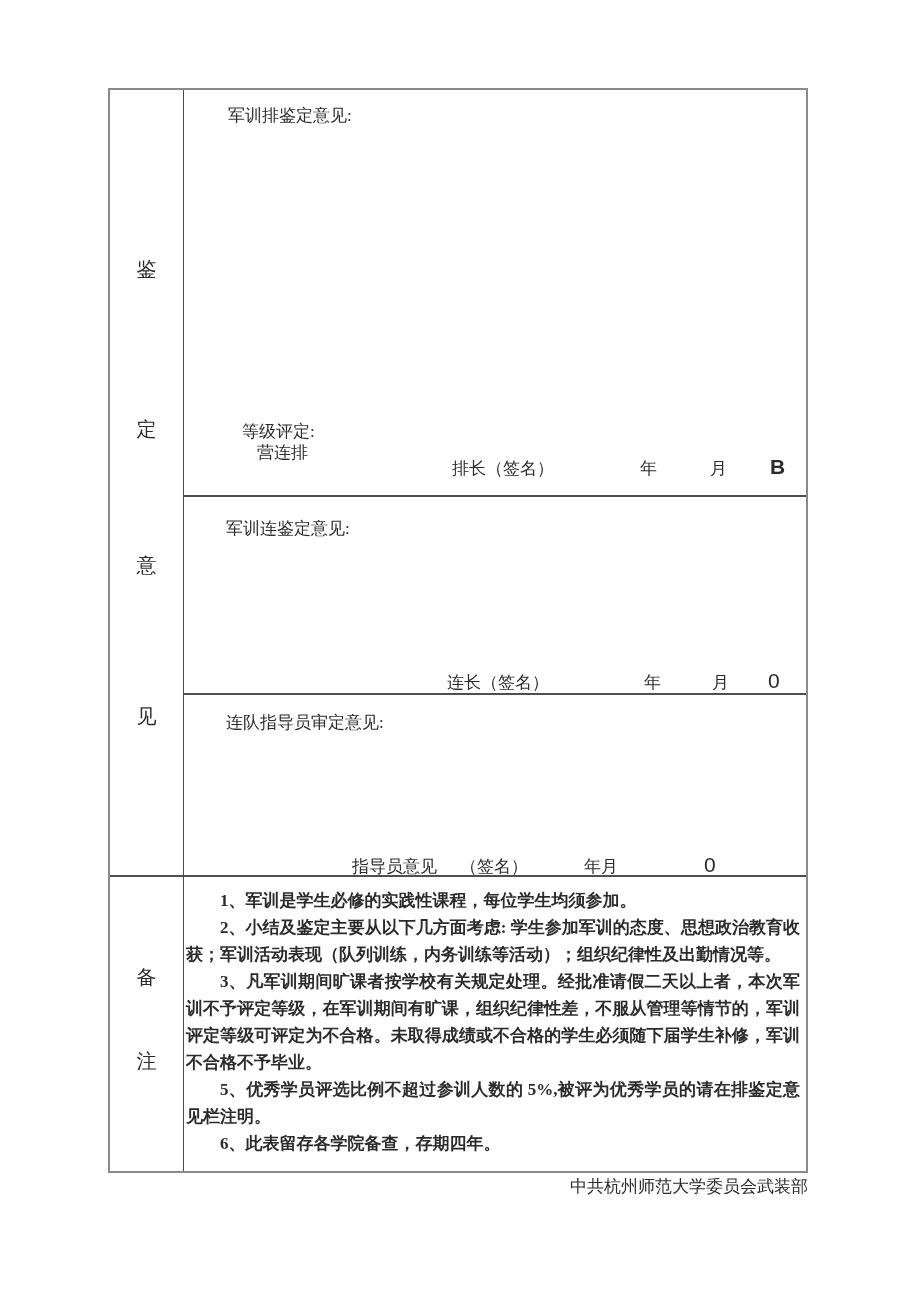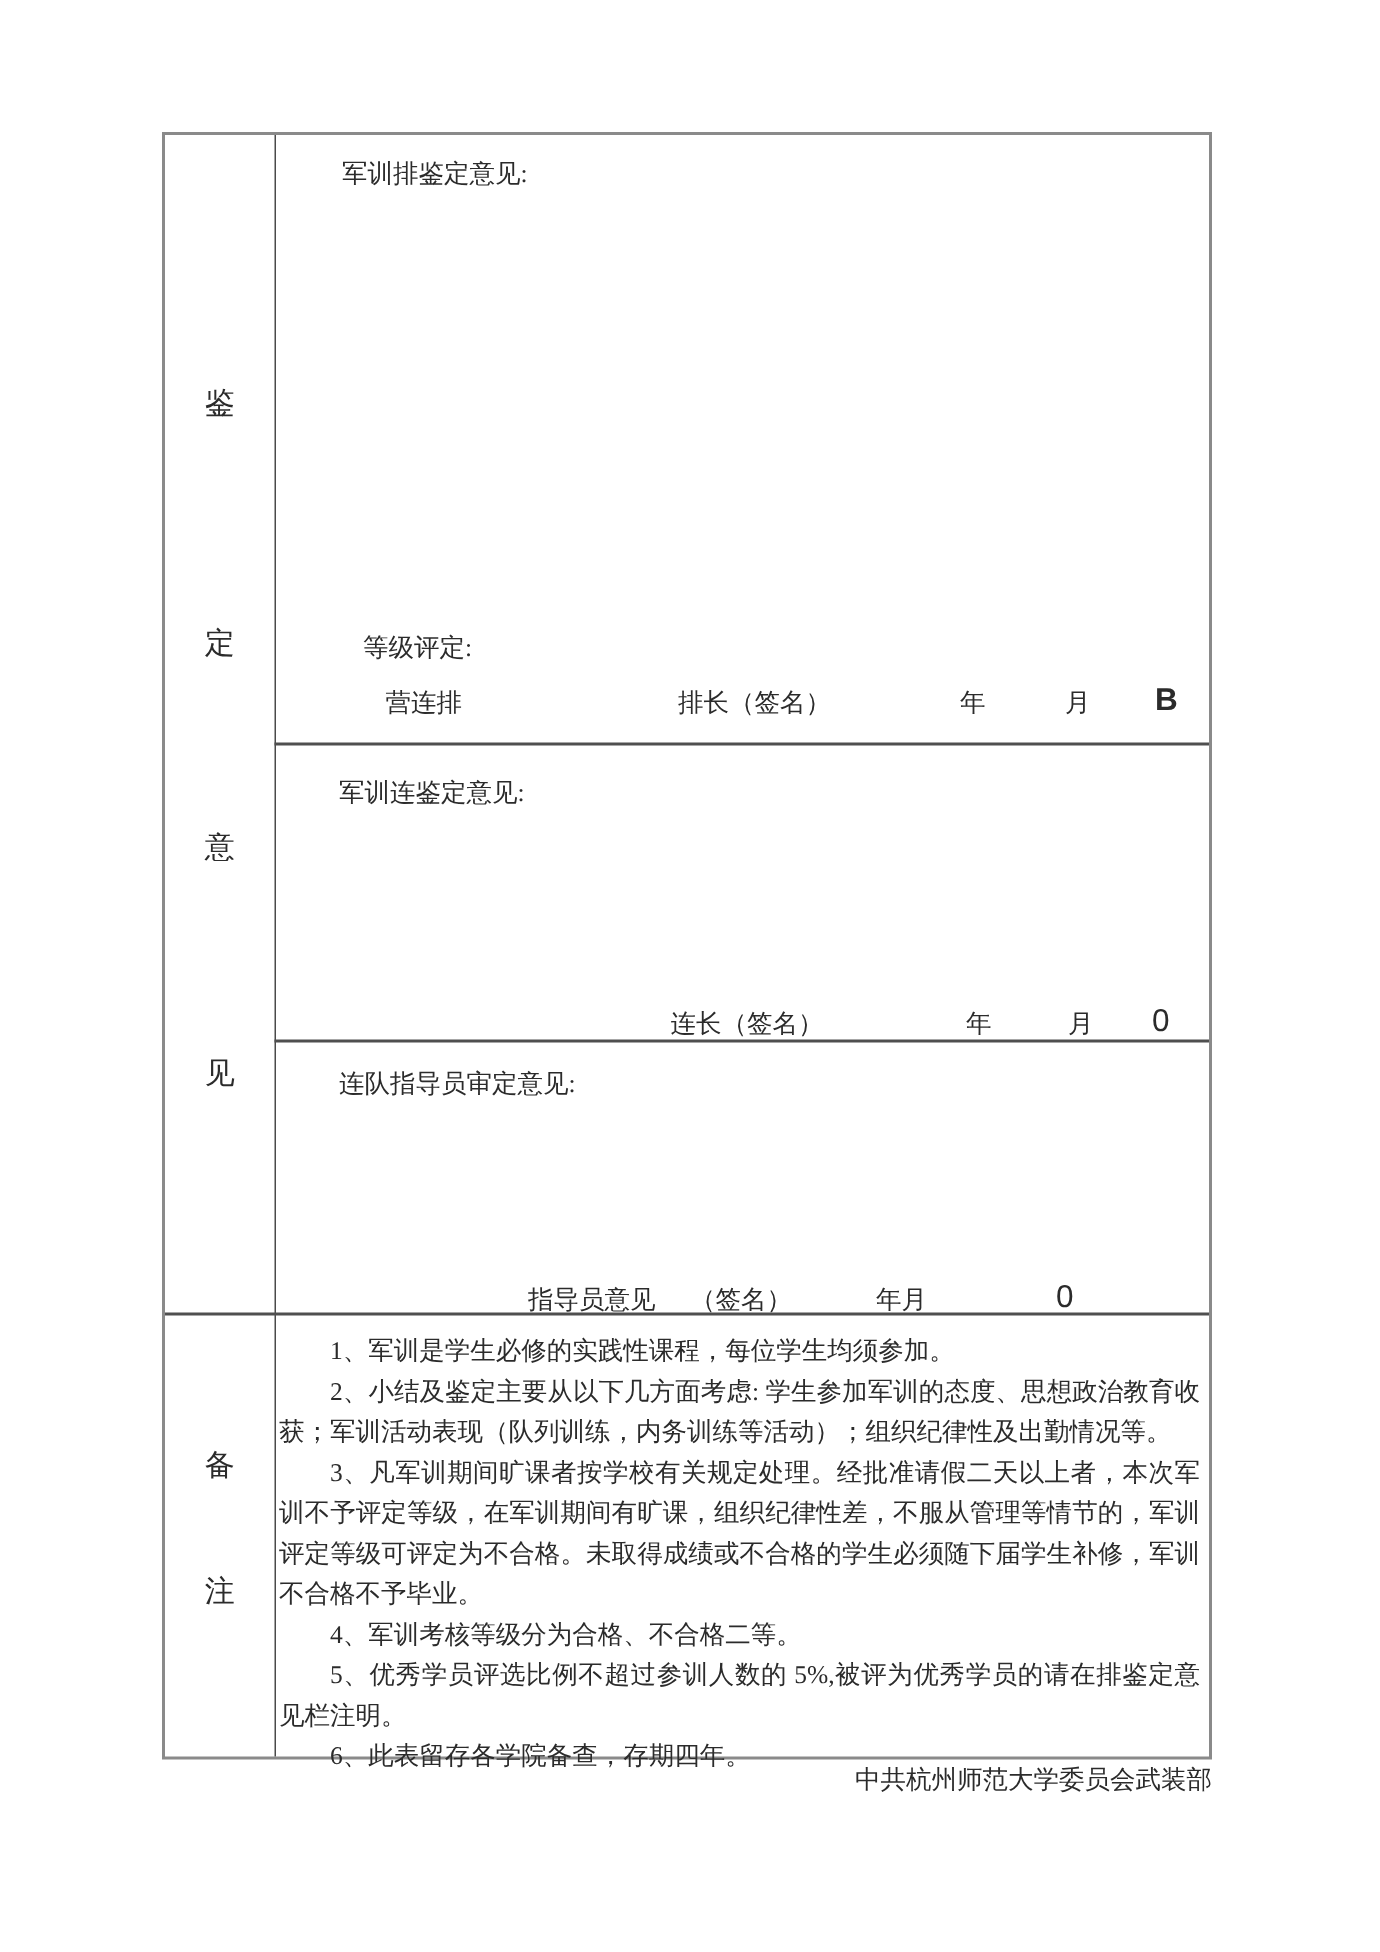--- a/index.html
+++ b/index.html
@@ -76,20 +76,21 @@
     left: 76px;
     top: 797px;
     width: 614px;
     font-size: 17px;
     line-height: 27px;
     text-align: justify;
   }
   .remarks-block p {
     margin: 0;
     text-indent: 2em;
+    font-weight: bold;
   }
   .footer-line {
     position: absolute;
     left: 108px;
     top: 1176px;
     width: 700px;
     text-align: right;
     font-size: 17px;
     line-height: 22px;
   }
@@ -109,21 +110,21 @@
     <div class="side-char" style="top:165px;">鉴</div>
     <div class="side-char" style="top:325px;">定</div>
     <div class="side-char" style="top:461px;">意</div>
     <div class="side-char" style="top:612px;">见</div>
 
     <div class="side-char" style="top:873px;">备</div>
     <div class="side-char" style="top:957px;">注</div>
 
     <div class="cell-title" style="left:78px; top:15px;">军训排鉴定意见:</div>
     <div class="cell-title" style="left:92px; top:331px;">等级评定:</div>
-    <div class="sig-item" style="left:147px; top:368px;">营连排</div>
+    <div class="sig-item" style="left:147px; top:352px;">营连排</div>
     <div class="sig-item" style="left:342px; top:368px;">排长（签名）</div>
     <div class="sig-item" style="left:530px; top:368px;">年</div>
     <div class="sig-item" style="left:600px; top:368px;">月</div>
     <div class="sig-value" style="left:660px; top:366px;">B</div>
 
     <div class="cell-title" style="left:76px; top:428px;text-align:center;">军训连鉴定意见:</div>
     <div class="sig-item" style="left:337px; top:582px;">连长（签名）</div>
     <div class="sig-item" style="left:534px; top:582px;">年</div>
     <div class="sig-item" style="left:602px; top:582px;">月</div>
     <div class="sig-value" style="left:658px; top:580px; font-weight:400;">0</div>
@@ -131,21 +132,20 @@
     <div class="cell-title" style="left:76px; top:622px;">连队指导员审定意见:</div>
     <div class="sig-item" style="left:242px; top:766px;">指导员意见</div>
     <div class="sig-item" style="left:350px; top:766px;">（签名）</div>
     <div class="sig-item" style="left:474px; top:766px;">年月</div>
     <div class="sig-value" style="left:594px; top:764px; font-weight:400;">0</div>
 
     <div class="remarks-block">
       <p>1、军训是学生必修的实践性课程，每位学生均须参加。</p>
       <p>2、小结及鉴定主要从以下几方面考虑: 学生参加军训的态度、思想政治教育收获；军训活动表现（队列训练，内务训练等活动）；组织纪律性及出勤情况等。</p>
       <p>3、凡军训期间旷课者按学校有关规定处理。经批准请假二天以上者，本次军训不予评定等级，在军训期间有旷课，组织纪律性差，不服从管理等情节的，军训评定等级可评定为不合格。未取得成绩或不合格的学生必须随下届学生补修，军训不合格不予毕业。</p>
-      <p>4、军训考核等级分为合格、不合格二等。</p>
       <p>5、优秀学员评选比例不超过参训人数的 5%,被评为优秀学员的请在排鉴定意见栏注明。</p>
       <p>6、此表留存各学院备查，存期四年。</p>
     </div>
 
   </div>
 
   <div class="footer-line">中共杭州师范大学委员会武装部</div>
 
 </div>
 

